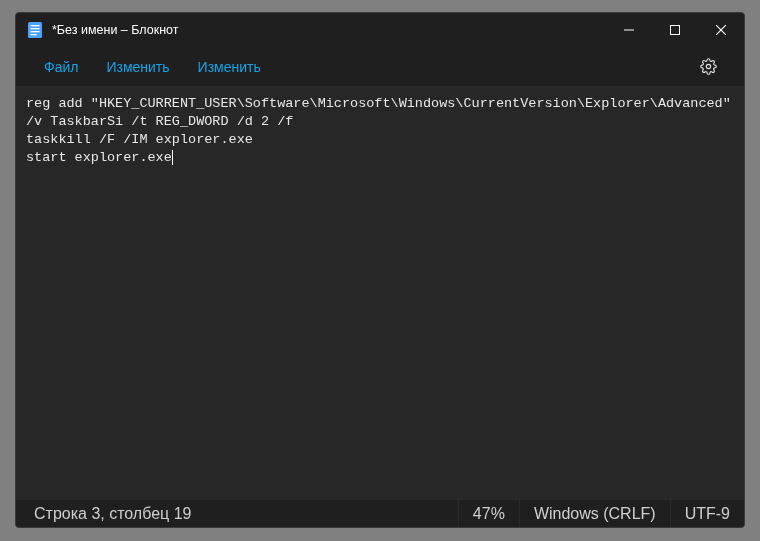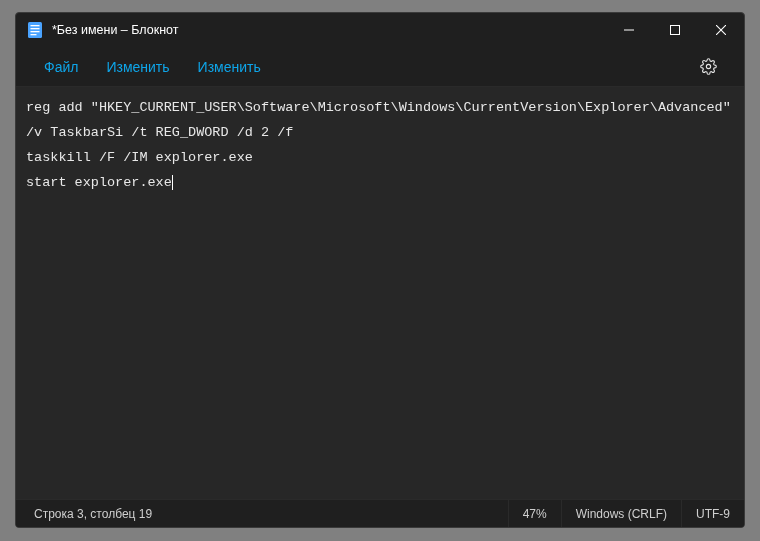--- a/index.html
+++ b/index.html
@@ -58,42 +58,42 @@
     display: flex; align-items: center; justify-content: center;
     border-radius: 4px;
     margin-right: 4px;
   }
   .editor {
     flex: 1;
     background: #272727;
     color: #e8e8e8;
     font-family: Consolas, "Courier New", monospace;
     font-size: 13.5px;
-    line-height: 25px;
+    line-height: 18px;
     padding: 8px 10px;
     white-space: pre-wrap;
     word-break: break-all;
     position: relative;
     border-top: 0;
   }
   .editor .cursor {
     display: inline-block;
     width: 1px; height: 15px;
     background: #ffffff;
     vertical-align: text-bottom;
     margin-left: 0;
   }
   .statusbar {
     height: 28px;
     background: #1f1f1f;
     border-top: 1px solid #2a2a2a;
     display: flex;
     align-items: center;
     color: #cfcfcf;
-    font-size: 12px;
+    font-size: 16px;
     justify-content: flex-end;
   }
   .status-seg {
     padding: 0 14px;
     height: 100%;
     display: flex;
     align-items: center;
     border-left: 1px solid #2a2a2a;
   }
   .status-seg.first { border-left: none; padding-left: 18px; flex: 0 0 auto; }

